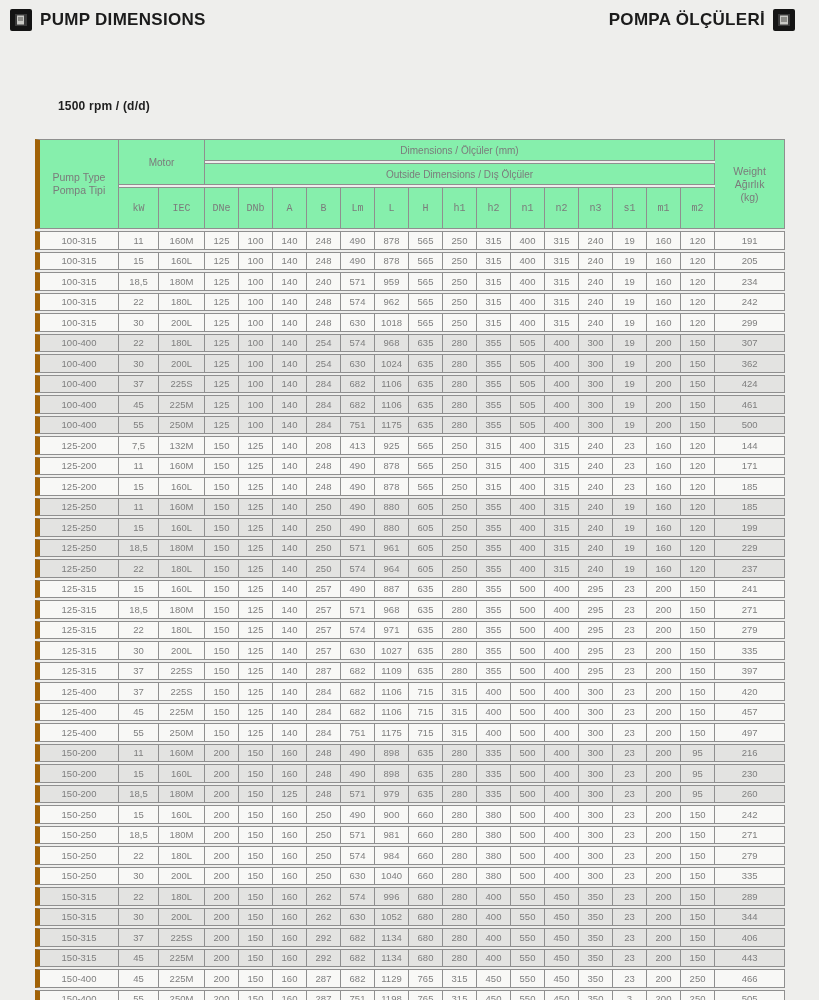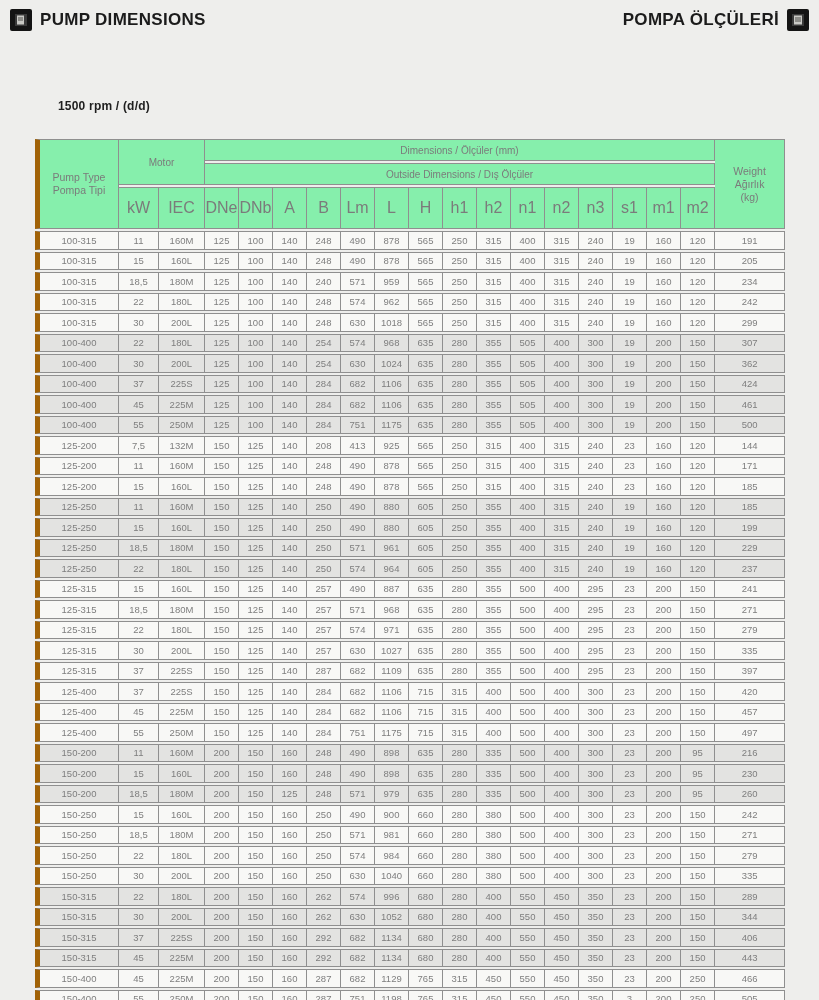--- a/index.html
+++ b/index.html
@@ -7,21 +7,21 @@
     width:819px;height:1000px;overflow:hidden;
     background:#eeeeec;
     font-family:"Liberation Sans", sans-serif;
     -webkit-font-smoothing:antialiased;
   }
   .page{position:relative;width:819px;height:1000px;}
 
   
   .titlebar{
     display:flex;justify-content:space-between;align-items:flex-start;
-    padding:8px 10px 0 10px;
+    padding:8px 24px 0 10px;
   }
   .title-group{display:flex;align-items:center;gap:8px;}
   .icon-box{
     width:22px;height:22px;background:#141414;border-radius:2px;
     display:flex;align-items:center;justify-content:center;flex:0 0 auto;
   }
   .icon-box svg{display:block;}
   .page-title{
     font-size:17px;font-weight:bold;color:#1b1b1b;letter-spacing:.3px;
     line-height:24px;white-space:nowrap;
@@ -44,21 +44,21 @@
     padding:0;text-align:center;vertical-align:middle;
     border-top:1px solid #8f8f8f;border-bottom:1px solid #8f8f8f;border-right:1px solid #8f8f8f;
     background:#f7f7f5;
     font-weight:normal;
     overflow:hidden;white-space:nowrap;
   }
   tbody td:first-child, thead tr:first-child th:first-child{border-left:5px solid #a16207;}
   thead th{background:#86efac;color:#7b7b7b;}
   .h-top{height:22px;font-size:10px;}
   .h-mid{height:22px;font-size:10px;}
-  .h-cols th{height:40px;font-size:16px;}
+  .h-cols th{height:40px;font-size:10px;font-family:Liberation Mono, monospace;}
   .h-stack{line-height:13px;font-size:10.5px;}
   tbody td{height:16.5px;}
   tr.gray td{background:#e3e3e1;}
   tr.light td{background:#f8f8f6;}
 </style>
 </head>
 <body>
 
 <div class="page">
 

